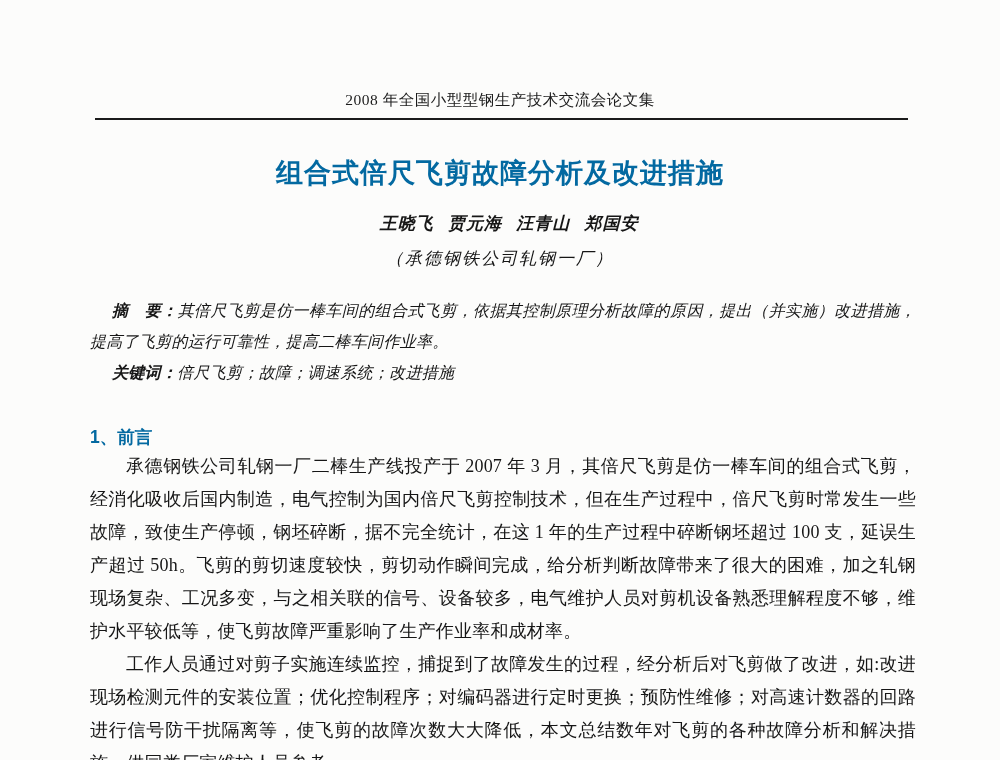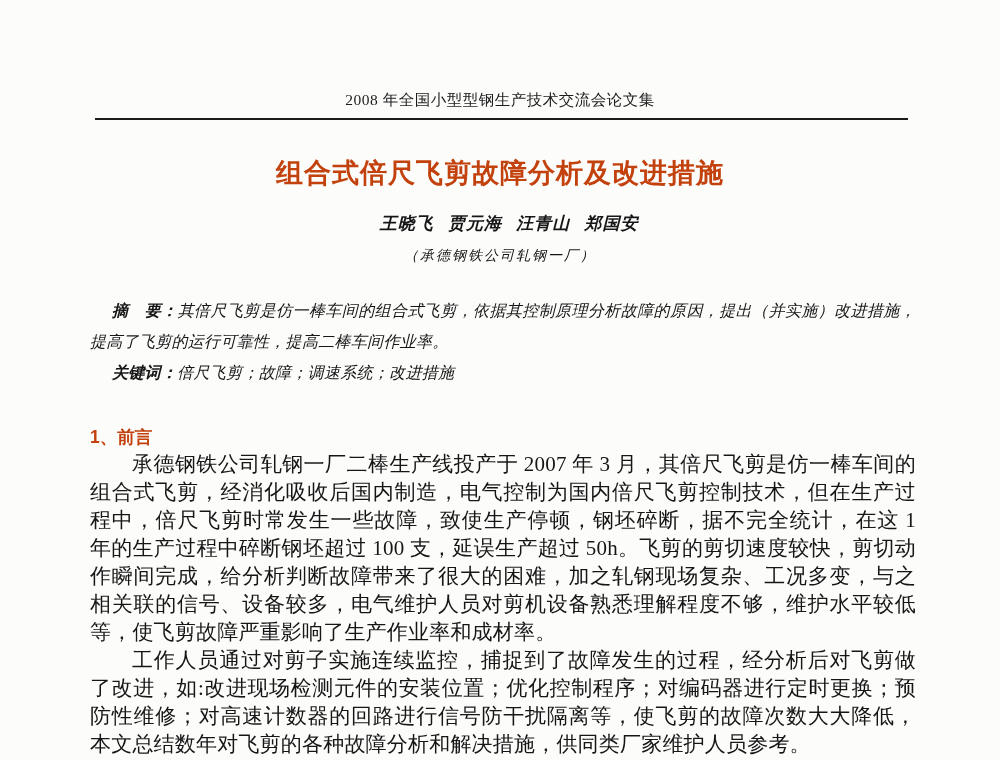--- a/index.html
+++ b/index.html
@@ -24,55 +24,55 @@
   .header-rule {
     position: absolute; top: 118px; left: 95px;
     width: 813px; height: 2px;
     background: #1b1b1b;
   }
   .paper-title {
     position: absolute; top: 155px; left: 0; width: 100%;
     text-align: center;
     font-family: "Liberation Sans", "DejaVu Sans", sans-serif;
     font-size: 27px; font-weight: bold; letter-spacing: 1px;
-    color: #c2410c;
+    color: #0369a1;
   }
   .paper-authors {
     position: absolute; top: 212px; left: 9px; width: 100%;
     text-align: center;
     font-size: 17px; font-weight: bold; font-style: italic;
     word-spacing: 9px; letter-spacing: 1px;
   }
   .paper-affiliation {
     position: absolute; top: 247px; left: 0; width: 100%;
     text-align: center;
-    font-size: 14px; font-style: italic; letter-spacing: 2px;
+    font-size: 17px; font-style: italic; letter-spacing: 2px;
   }
   .content {
     position: absolute; top: 295px; left: 90px; width: 826px;
   }
   .abstract, .keywords {
     margin: 0;
     font-size: 16px; line-height: 31px;
     font-style: italic;
     text-align: justify;
     letter-spacing: 0.3px;
   }
   .meta-label { font-weight: bold; margin-left: 22px; }
   .sec-heading {
     margin: 36px 0 0 0;
     font-family: "Liberation Sans", "DejaVu Sans", sans-serif;
     font-size: 17.5px; font-weight: bold;
     line-height: 26px;
-    color: #c2410c;
+    color: #0369a1;
   }
   .sec-heading.sec2 { margin-top: 6px; font-family: Liberation Serif, serif; }
   .body-para {
     margin: 0;
-    font-size: 21px; line-height: 28px;
+    font-size: 18px; line-height: 33px;
     text-indent: 2em;
     text-align: justify;
     letter-spacing: 0.2px;
   }
 </style>
 </head>
 <body>
 
 <div class="scan-page">
 

